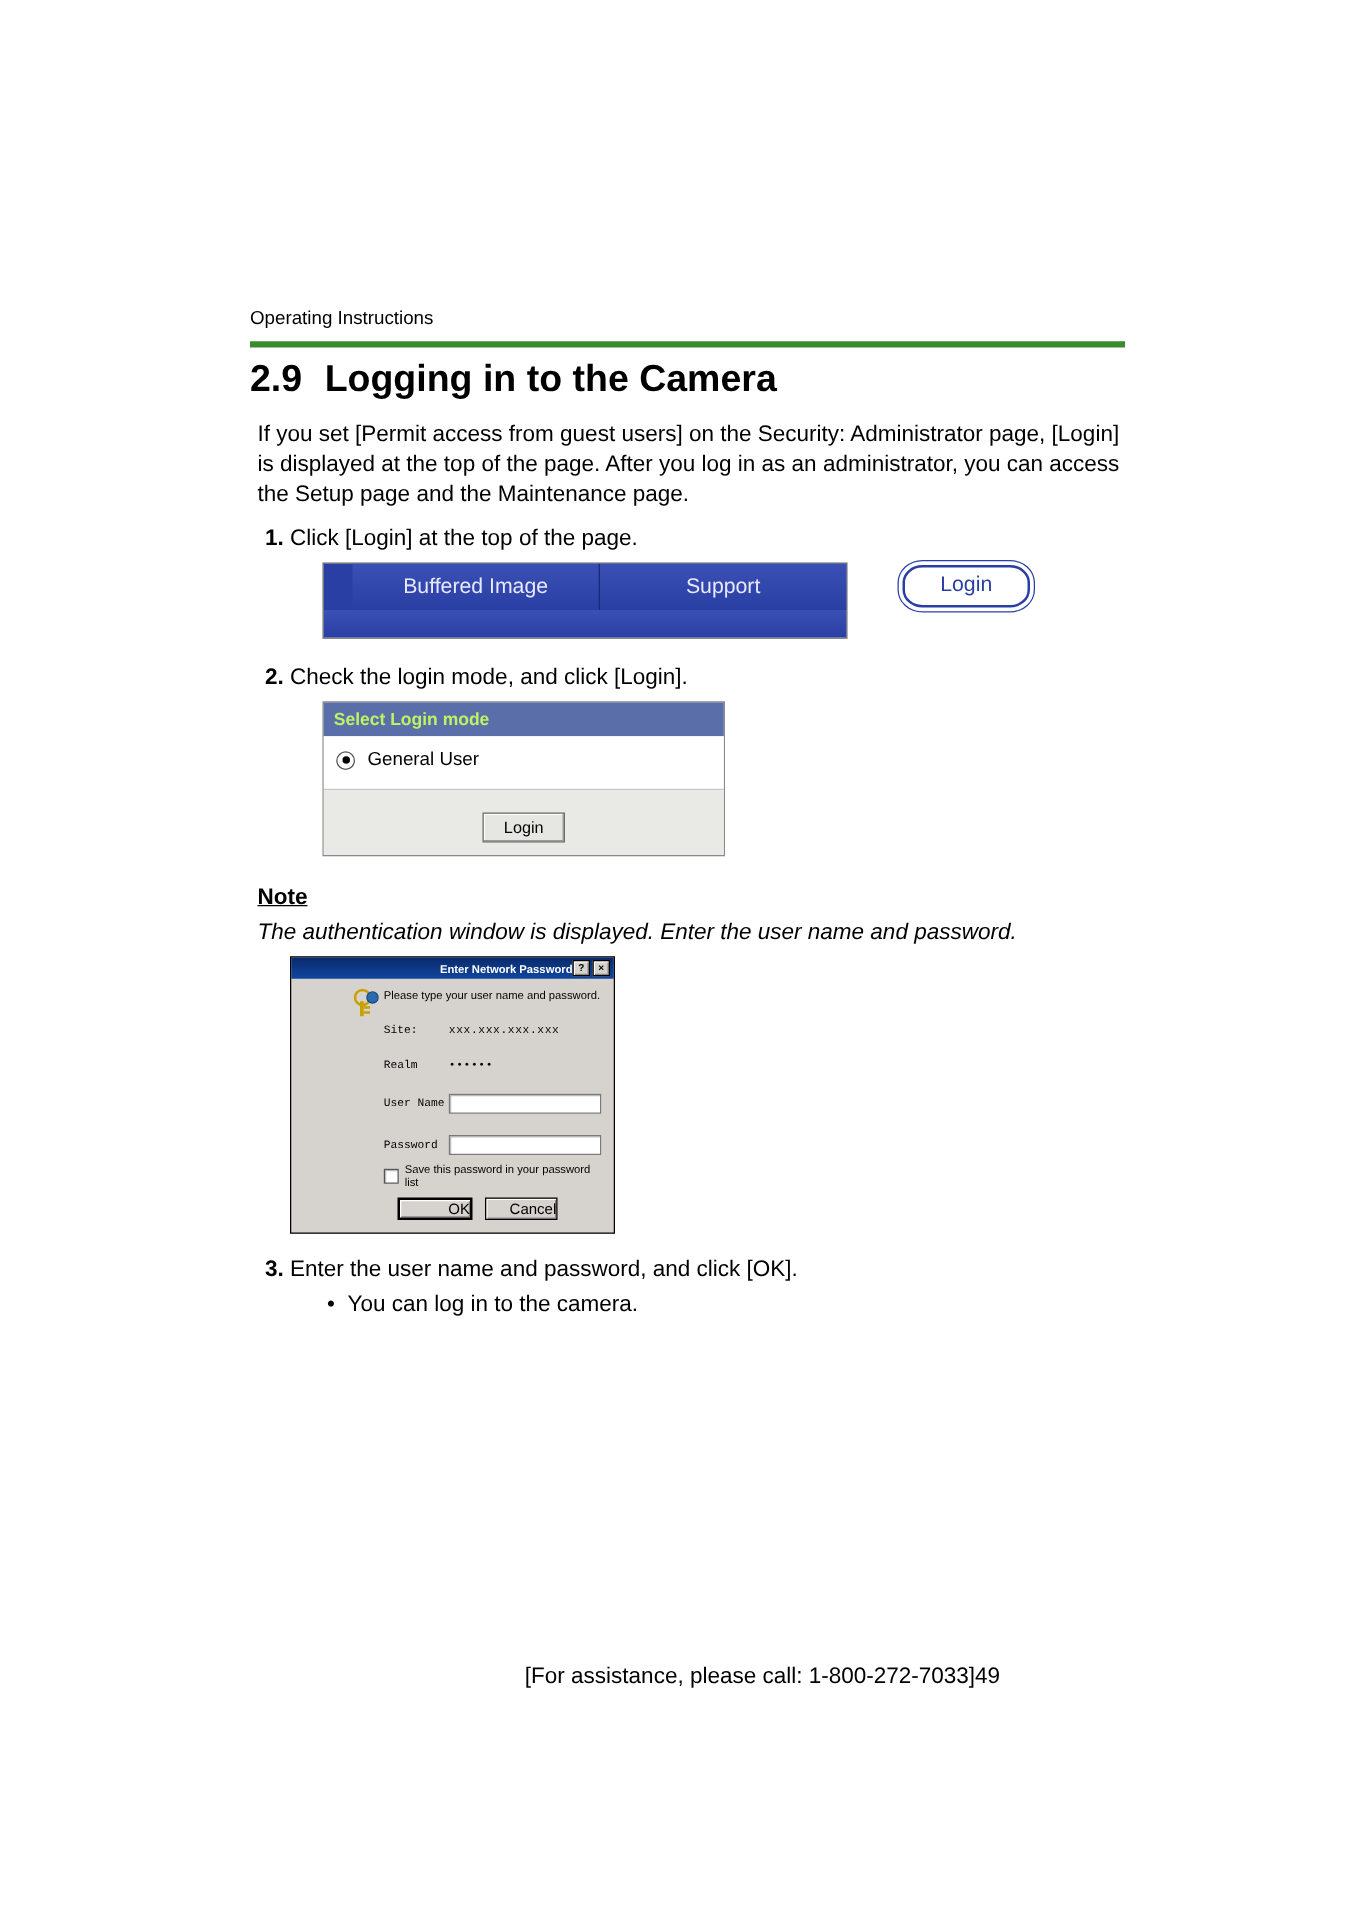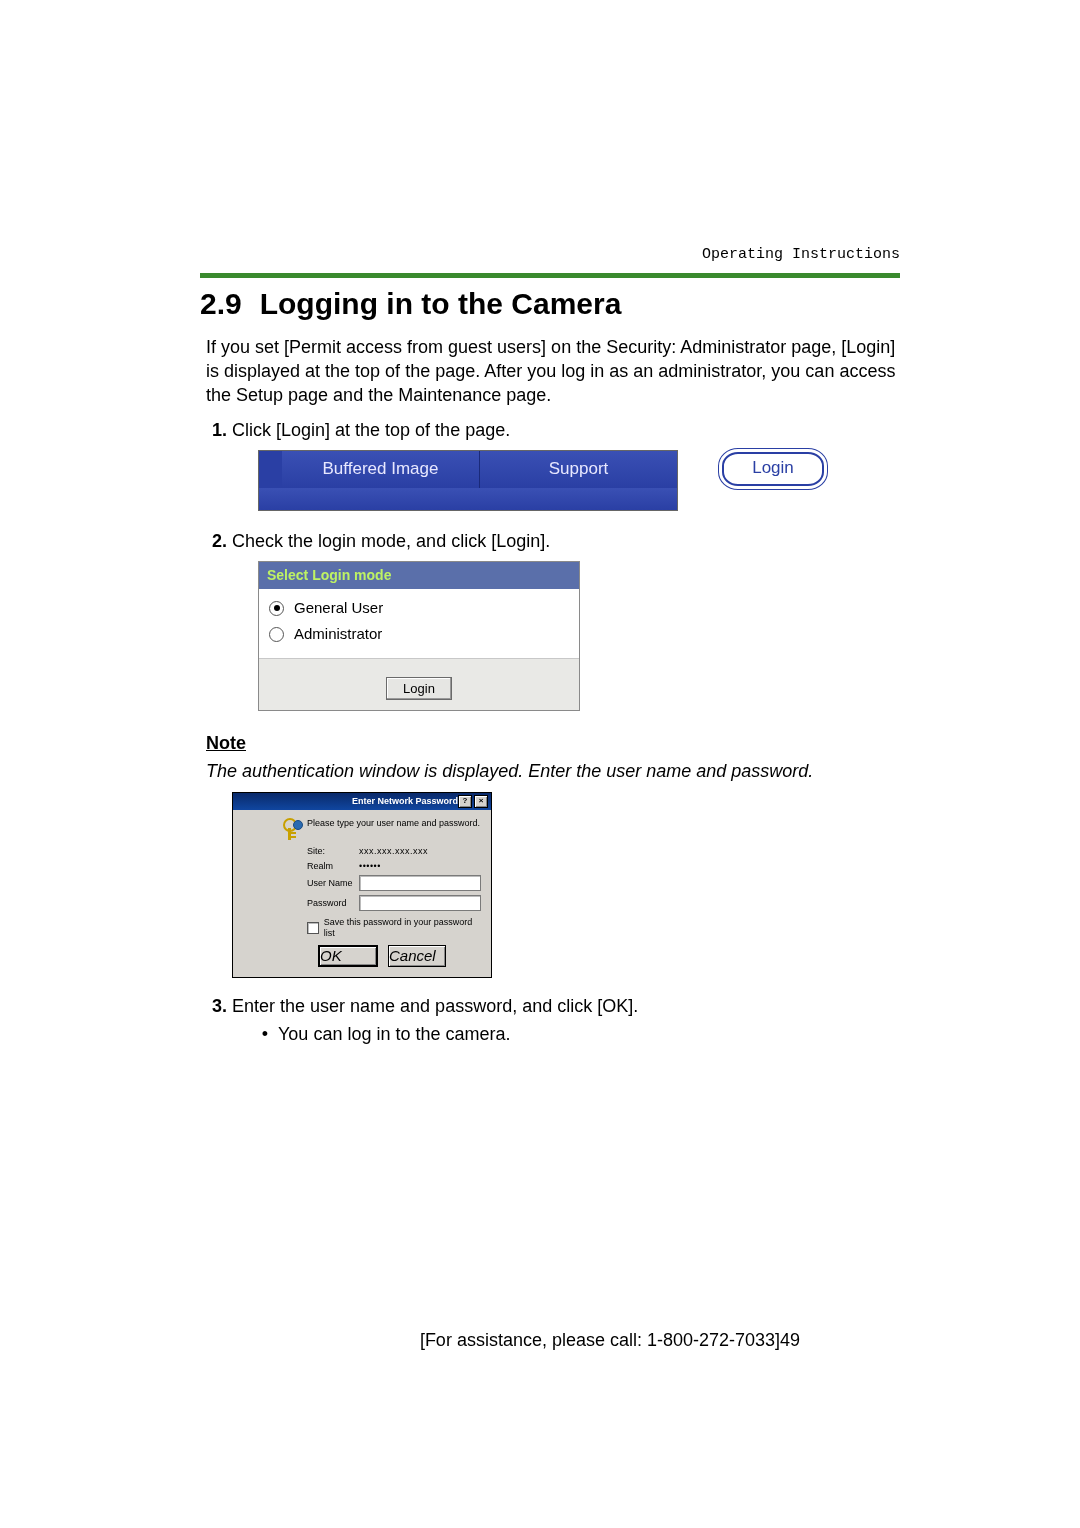--- a/index.html
+++ b/index.html
@@ -16,24 +16,23 @@
   }
   .page {
     padding: 245px 180px 0 200px;
   }
   .top-rule {
     height: 5px;
     background: #3a8a2e;
     margin-bottom: 6px;
   }
   .header-right {
-    text-align: right;
+    text-align: left;
     font-size: 15px;
     margin-bottom: 8px;
-    font-family: Liberation Mono, monospace;
   }
   .sec-title {
     font-size: 30px;
     font-weight: bold;
     margin: 0 0 10px 0;
   }
   .sec-num { margin-right: 18px; }
   .body-block { margin-left: 6px; }
   .intro { margin: 0 0 10px 0; }
   ol.steps {
@@ -200,22 +199,23 @@
   .key-icon .tooth1 { top:14px; }
   .key-icon .tooth2 { top:18px; }
   .key-icon .globe {
     width:8px; height:8px; background:#2a6ab0; border-radius:50%;
     position:absolute; top:2px; left:10px; border:1px solid #1a4a80;
   }
   .auth-grid {
     margin-left: 24px;
     display:grid;
     grid-template-columns: 52px 1fr;
-    row-gap: 4px;
+    row-gap: 17px;
     align-items:center;
+    font-family:Liberation Mono, monospace;
   }
   .auth-label { }
   .auth-val-static {
     letter-spacing: 0.5px;
   }
   .auth-input {
     height: 14px;
     border: 1px solid #7a7a7a;
     background:#fff;
     box-shadow: inset 1px 1px 0 #bbb;
@@ -230,24 +230,23 @@
   }
   .auth-btns {
     display:flex; justify-content:center; gap:10px;
     padding-bottom:4px;
   }
   .auth-btn {
     width:56px;
     border:1px solid #000;
     background:#d6d3ce;
     padding:1px 0;
-    font-size:15px;
-    text-align:left;
+    font-size:12px;
+    text-align:right;
     box-shadow: inset 1px 1px 0 #fff, inset -1px -1px 0 #888;
-    font-style: italic;
   }
   .auth-btn.ok { border:2px solid #000; padding:0; }
 
   
   .footer {
     position: absolute;
     bottom: 176px;
     left: 200px;
     right: 180px;
     display:flex;
@@ -296,24 +295,20 @@
 
         <div class="figure">
           <div class="login-mode-panel">
             <div class="lm-header">Select Login mode</div>
             <div class="lm-body">
               <div class="lm-row">
                 <span class="lm-radio">
                     <span class="dot"></span>
                   </span>
                 <span>General User</span>
-              </div>
-              <div class="lm-row">
-                <span class="lm-radio"></span>
-                <span>Administrator</span>
               </div>
             </div>
             <div class="lm-footer">
               <div class="lm-login-btn">Login</div>
             </div>
           </div>
         </div>
       </li>
     </ol>
 

